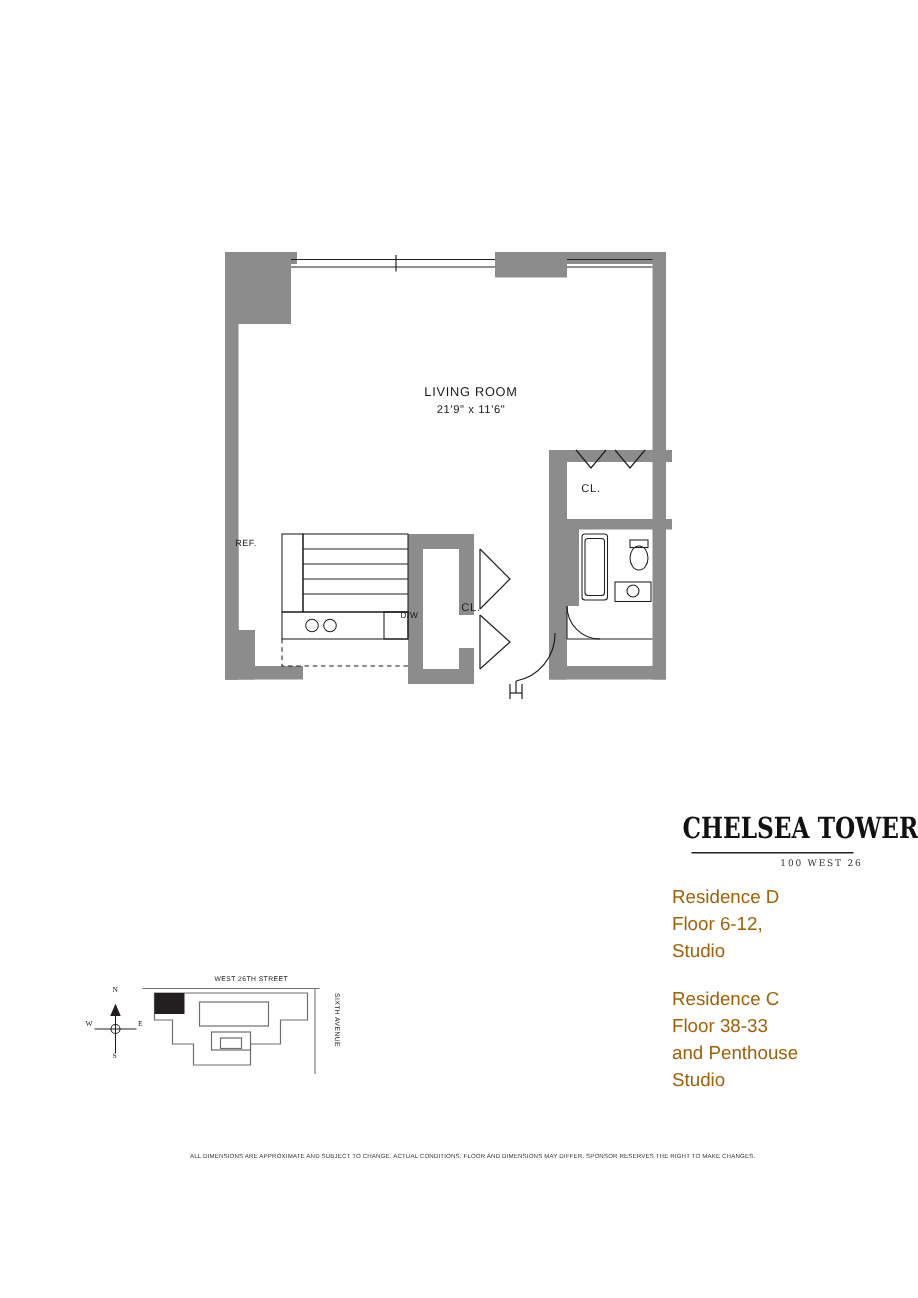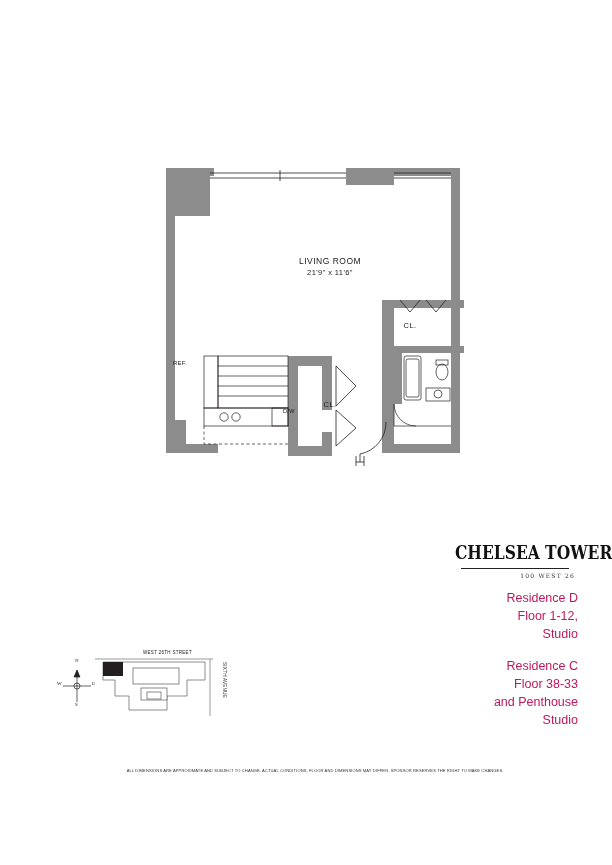--- a/index.html
+++ b/index.html
@@ -17,21 +17,21 @@
   }
   .page {
     position: absolute;
     inset: 0;
     background: #ffffff;
   }
 
   
   .plan {
     position: absolute;
-    left: 160px;
+    left: 144px;
     top: 160px;
     width: 320px;
     height: 320px;
   }
   .plan svg { display: block; }
 
   .plan-label {
     position: absolute;
     text-align: center;
     font-size: 8px;
@@ -81,22 +81,21 @@
     color: #333;
     white-space: nowrap;
   }
 
   
   .res-block {
     position: absolute;
     width: 130px;
     font-size: 12.5px;
     line-height: 1.45;
-    color: #be185d;
-    text-align: right;
+    color: #a16207;
   }
   #residence-d { left: 448px; top: 589px; }
   #residence-c { left: 448px; top: 657px; }
   .res-line { display: block; white-space: nowrap; }
 
   
   .keymap {
     position: absolute;
     left: 55px;
     top: 650px;
@@ -258,21 +257,21 @@
   </div>
 
   <div class="logo-block">
     <div class="logo-title">CHELSEA TOWER</div>
     <div class="logo-rule"></div>
     <div class="logo-sub">100 WEST 26</div>
   </div>
 
   <div class="res-block" id="residence-d">
     <span class="res-line">Residence D</span>
-    <span class="res-line">Floor 1-12,</span>
+    <span class="res-line">Floor 6-12,</span>
     <span class="res-line">Studio</span>
   </div>
 
   <div class="res-block" id="residence-c">
     <span class="res-line">Residence C</span>
     <span class="res-line">Floor 38-33</span>
     <span class="res-line">and Penthouse</span>
     <span class="res-line">Studio</span>
   </div>
 

